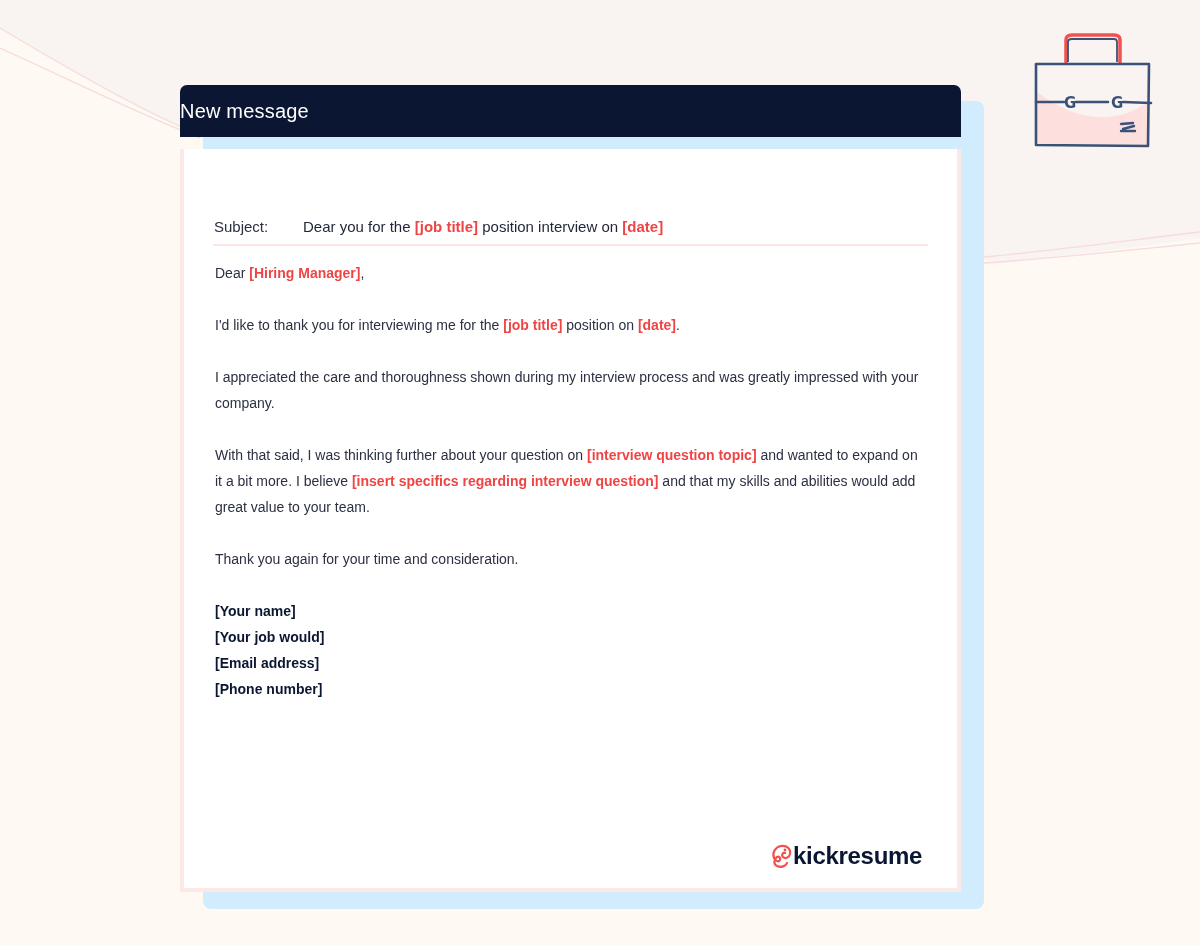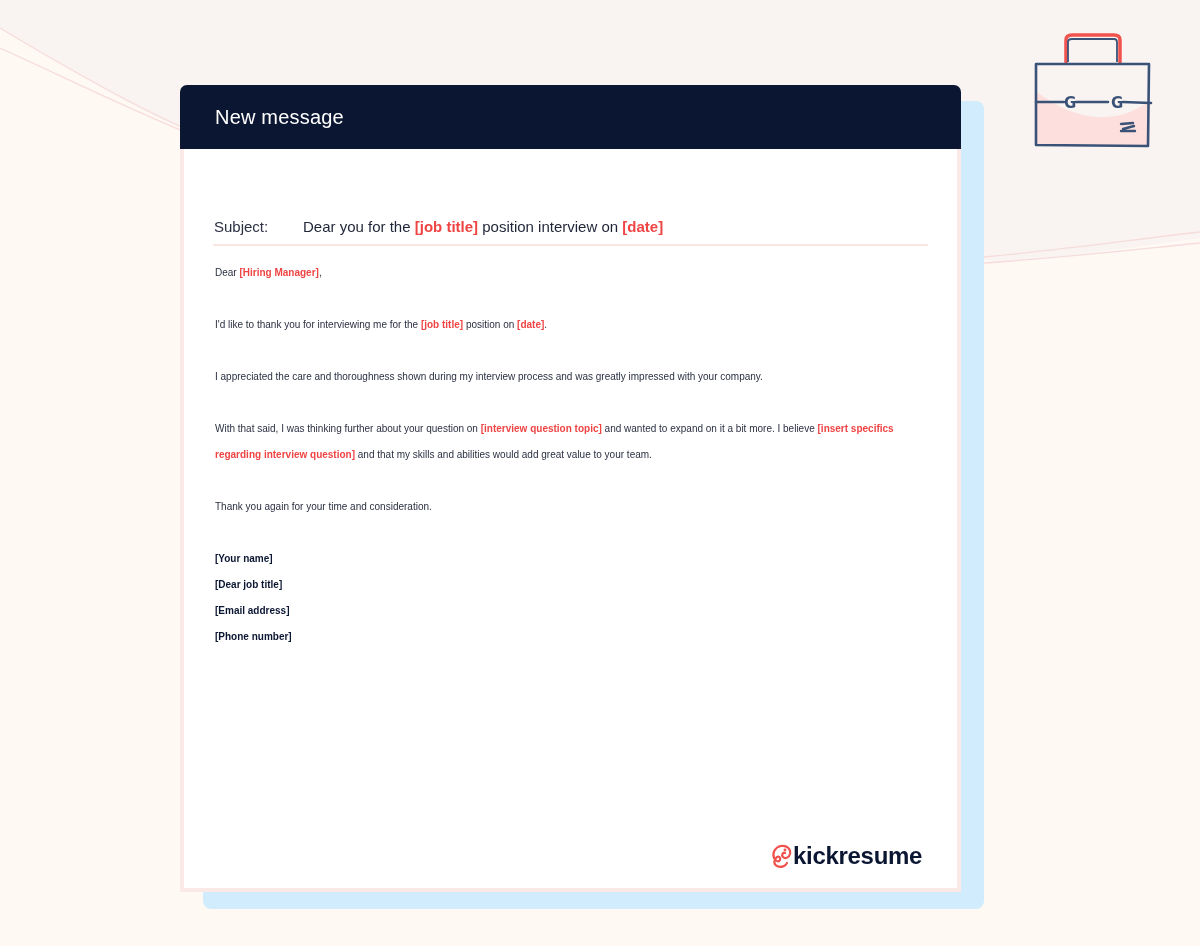--- a/index.html
+++ b/index.html
@@ -12,42 +12,42 @@
   .briefcase { position: absolute; left: 1028px; top: 30px; width: 130px; height: 122px; }
 
   .shadow-card {
     position: absolute; left: 203px; top: 101px; width: 781px; height: 808px;
     background: #d1ecfd; border-radius: 8px;
   }
   .card {
     position: absolute; left: 180px; top: 85px; width: 781px; height: 807px;
   }
   .card-header {
-    height: 64px; background: #0b1632; border-radius: 7px 7px 0 0;
-    display: flex; align-items: center; padding-left: 35px; box-sizing: border-box;
+    height: 52px; background: #0b1632; border-radius: 7px 7px 0 0;
+    display: flex; align-items: center; box-sizing: border-box;
   }
   .card-title { color: #ffffff; font-size: 20px; letter-spacing: 0.2px; }
   .card-body {
     position: absolute; left: 0; top: 64px; width: 781px; height: 743px;
     background: #ffffff; border: 4px solid #fbe9e7; border-top: none; box-sizing: border-box;
   }
   .field-row {
     position: absolute; left: 29px; width: 715px; height: 38px;
     border-bottom: 2px solid #fbe6e4; box-sizing: border-box;
     font-size: 15px; color: #2b3042;
   }
   .field-label { position: absolute; left: 1px; top: 10px; }
   .field-value { position: absolute; left: 90px; top: 10px; color: #1f2436; }
   .row-to { top: 21px; }
   .row-subject { top: 59px; }
   b, .bold { font-weight: bold; color: #ef4444; }
 
   .letter {
     position: absolute; left: 31px; top: 111px; width: 710px;
-    font-size: 10px; line-height: 26px; color: #2b3042;
+    font-size: 14px; line-height: 26px; color: #2b3042;
   }
   .letter p { margin: 0 0 26px 0; }
   .sig { font-weight: bold; color: #0b1632; }
 
   .logo {
     position: absolute; left: 585px; top: 693px; display: flex; align-items: center;
   }
   .logo-text {
     font-size: 24px; font-weight: bold; color: #0b1632; letter-spacing: -0.3px; 
   }
@@ -87,21 +87,21 @@
     </div>
 
     <div class="letter">
       <p><span>Dear </span><b>[Hiring Manager]</b><span>,</span></p>
       <p><span>I'd like to thank you for interviewing me for the </span><b>[job title]</b><span> position on </span><b>[date]</b><span>.</span></p>
       <p>I appreciated the care and thoroughness shown during my interview process and was greatly impressed with your company.</p>
       <p><span>With that said, I was thinking further about your question on </span><b>[interview question topic]</b><span> and wanted to expand on it a bit more. I believe </span><b>[insert specifics regarding interview question]</b><span> and that my skills and abilities would add great value to your team.</span></p>
       <p>Thank you again for your time and consideration.</p>
       <div class="sig">
         <div>[Your name]</div>
-        <div>[Dear job title]</div>
+        <div>[Your job would]</div>
         <div>[Email address]</div>
         <div>[Phone number]</div>
       </div>
     </div>
 
     <div class="logo">
       <svg width="24" height="26" viewBox="0 0 24 26">
         <path d="M12,3 C18,2 22,6 21,11 C20,15 16,16 14,14 C12,12 14,9 16,10" fill="none" stroke="#f0524d" stroke-width="2.2" stroke-linecap="round"></path>
         <path d="M12,3 C6,4 3,10 5,15 C7,19 10,19 11,17 C12,15 10,13 8,14 C5,16 4,21 8,23 C12,25 17,23 18,20" fill="none" stroke="#f0524d" stroke-width="2.2" stroke-linecap="round"></path>
         <circle cx="16" cy="7" r="1.4" fill="#f0524d"></circle>

